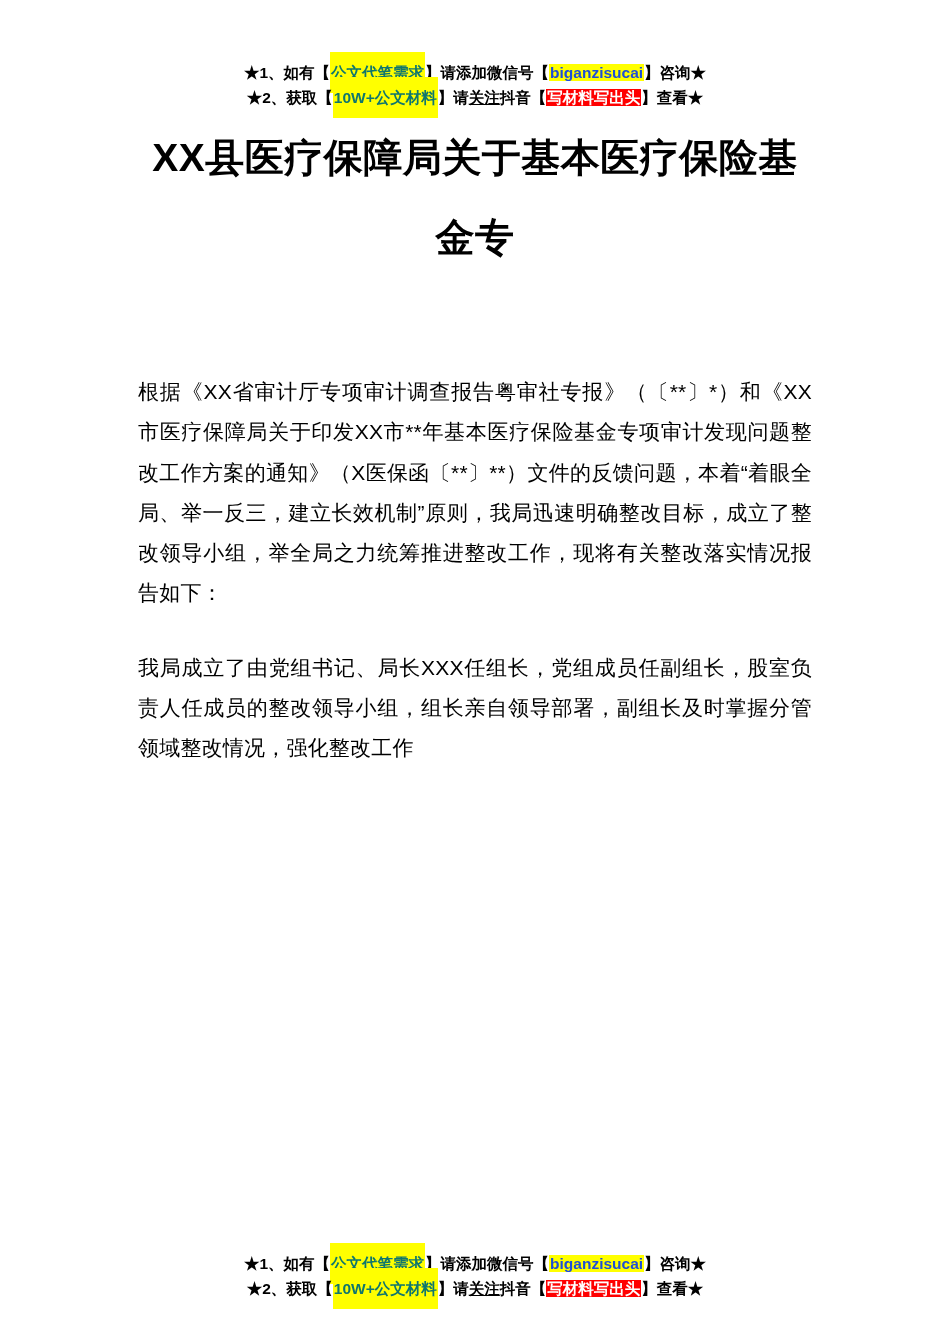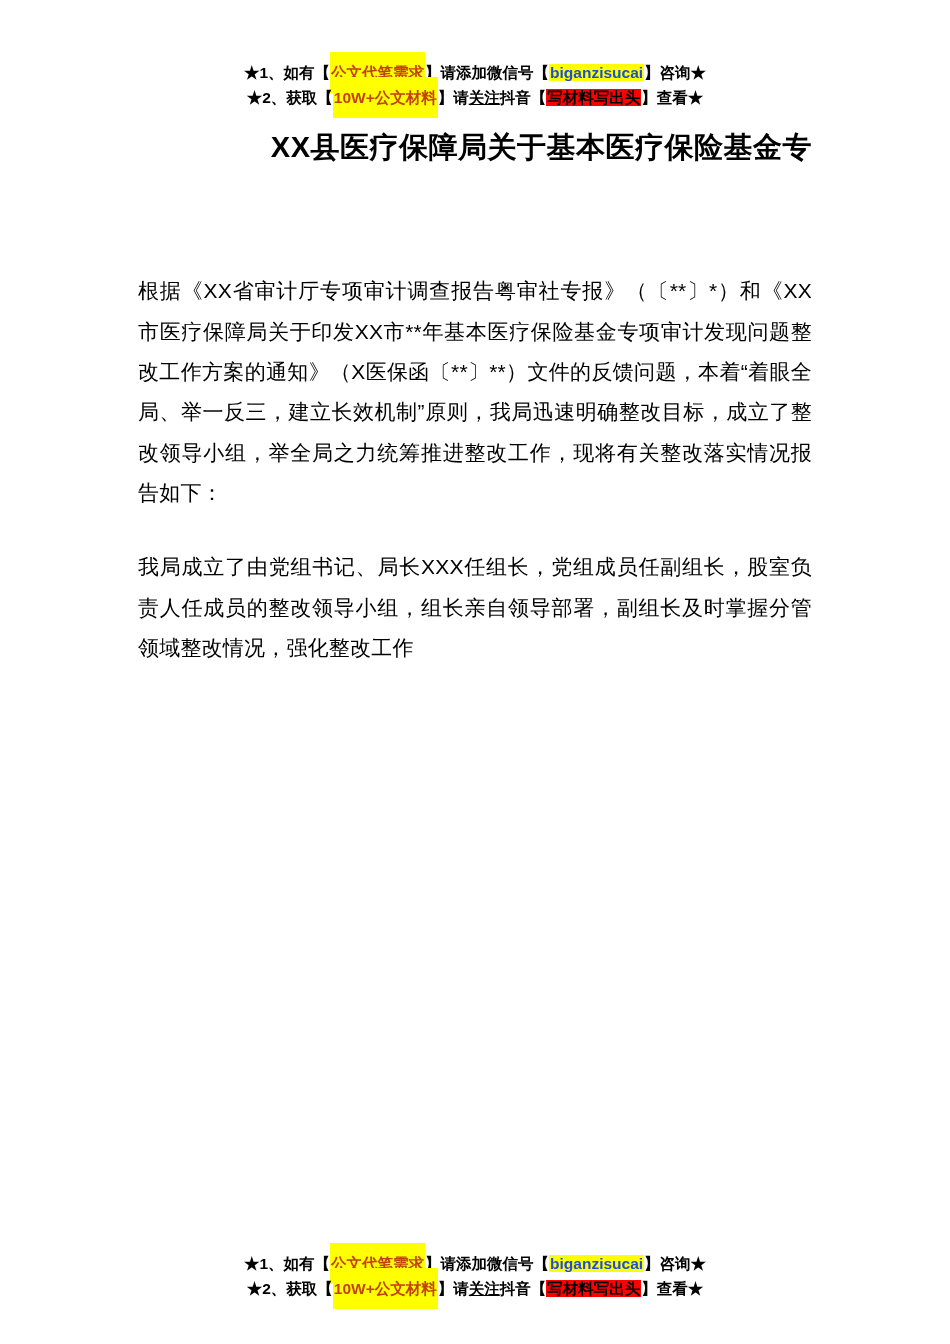--- a/index.html
+++ b/index.html
@@ -42,43 +42,43 @@
     position: absolute;
     left: 0;
     right: 0;
     bottom: 43px;
   }
   .promo-line {
     display: block;
   }
   .hl-red-yellow {
     background: #ffff00;
-    color: #c2410c;
+    color: #0f766e;
     padding: 12px 1px;
   }
   .hl-blue-yellow {
     background: #ffff00;
     color: #1d4ed8;
     padding: 0 1px;
   }
   .hl-red-solid {
     background: #ff0000;
-    color: #000000;
+    color: #ffffff;
     padding: 0 1px;
   }
   .u {
     text-decoration: underline;
   }
 
   
   .doc-title {
     margin: 0;
     padding-top: 118px;
-    text-align: right;
-    font-size: 29px;
+    text-align: center;
+    font-size: 39px;
     font-weight: bold;
     line-height: 2.05;
     letter-spacing: 0.5px;
   }
   .doc-title .ln {
     display: block;
   }
 
   
   .body-block {

